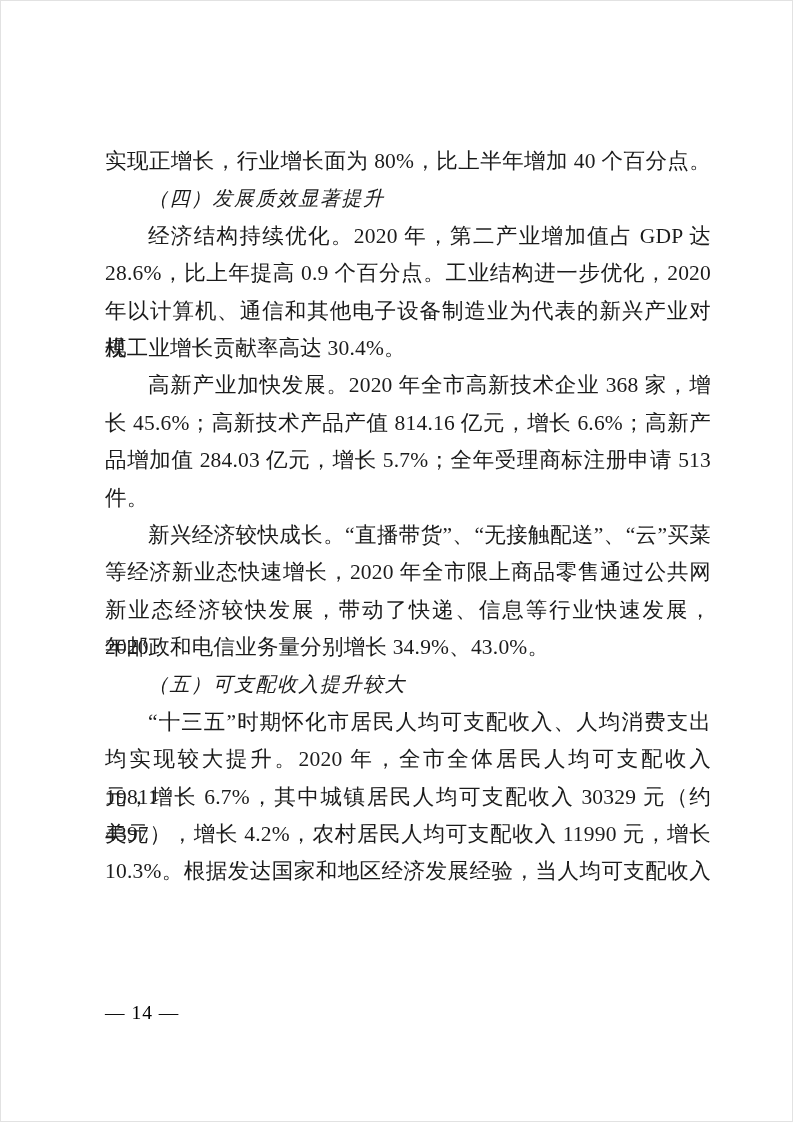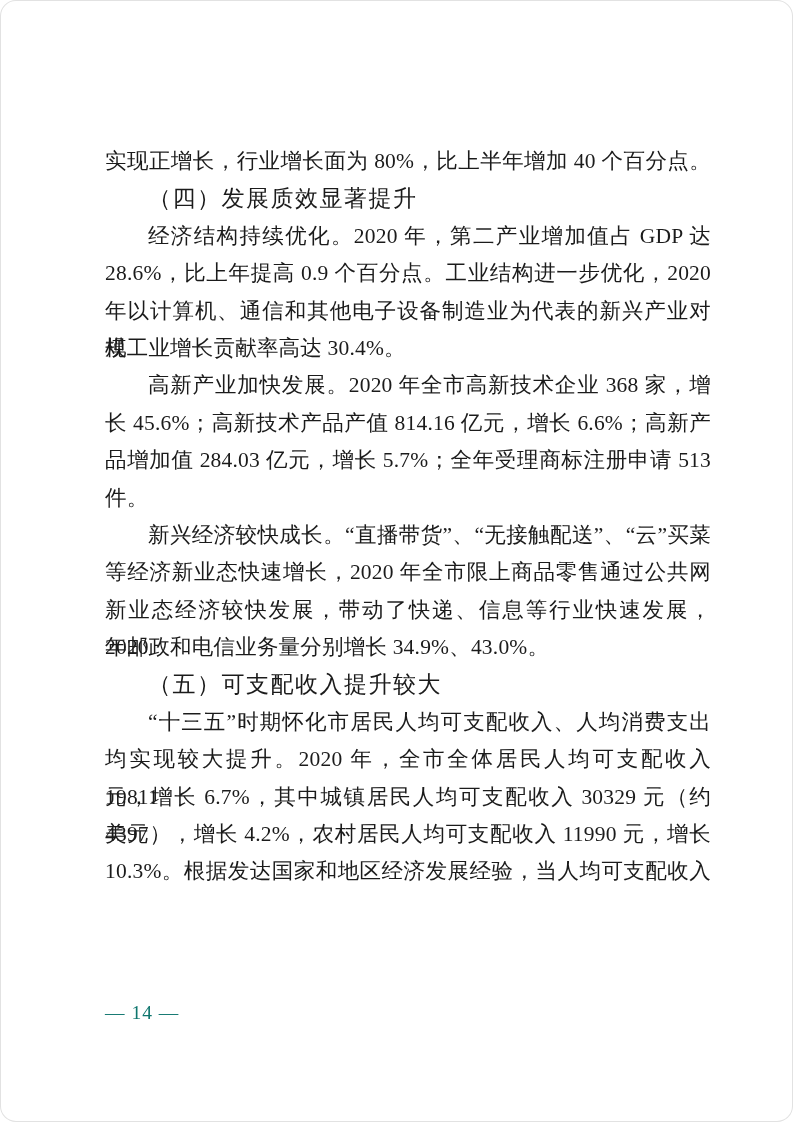--- a/index.html
+++ b/index.html
@@ -9,21 +9,20 @@
   }
   .page {
     position: relative;
     width: 793px;
     height: 1122px;
     background: #ffffff;
     overflow: hidden;
     box-shadow: inset 0 0 0 1px #e2e2e2;
     font-family: "Liberation Serif", "DejaVu Serif", serif;
     color: #1b1b1b;
-    border-radius: 16px;
   }
   .text-block {
     position: absolute;
     left: 105px;
     top: 143px;
     width: 606px;
   }
   .line {
     height: 37.4px;
     line-height: 37.4px;
@@ -33,32 +32,33 @@
     white-space: normal;
     letter-spacing: 0.2px;
   }
   .line.no-justify {
     text-align-last: left;
   }
   .line.indent {
     text-indent: 43px;
   }
   .line.heading {
-    font-size: 23px;
+    font-style: italic;
+    font-size: 20px;
     letter-spacing: 1.5px;
   }
   .footer {
     position: absolute;
     left: 105px;
     top: 999px;
     height: 28px;
     line-height: 28px;
     font-size: 19.5px;
     letter-spacing: 1px;
-    color: #0f766e;
+    color: #000000;
   }
 </style>
 </head>
 <body>
 
 <div class="page">
   <div class="text-block">
       <div class="line">实现正增长，行业增长面为 80%，比上半年增加 40 个百分点。</div>
       <div class="line heading indent no-justify">（四）发展质效显著提升</div>
       <div class="line indent">经济结构持续优化。2020 年，第二产业增加值占 GDP 达</div>

